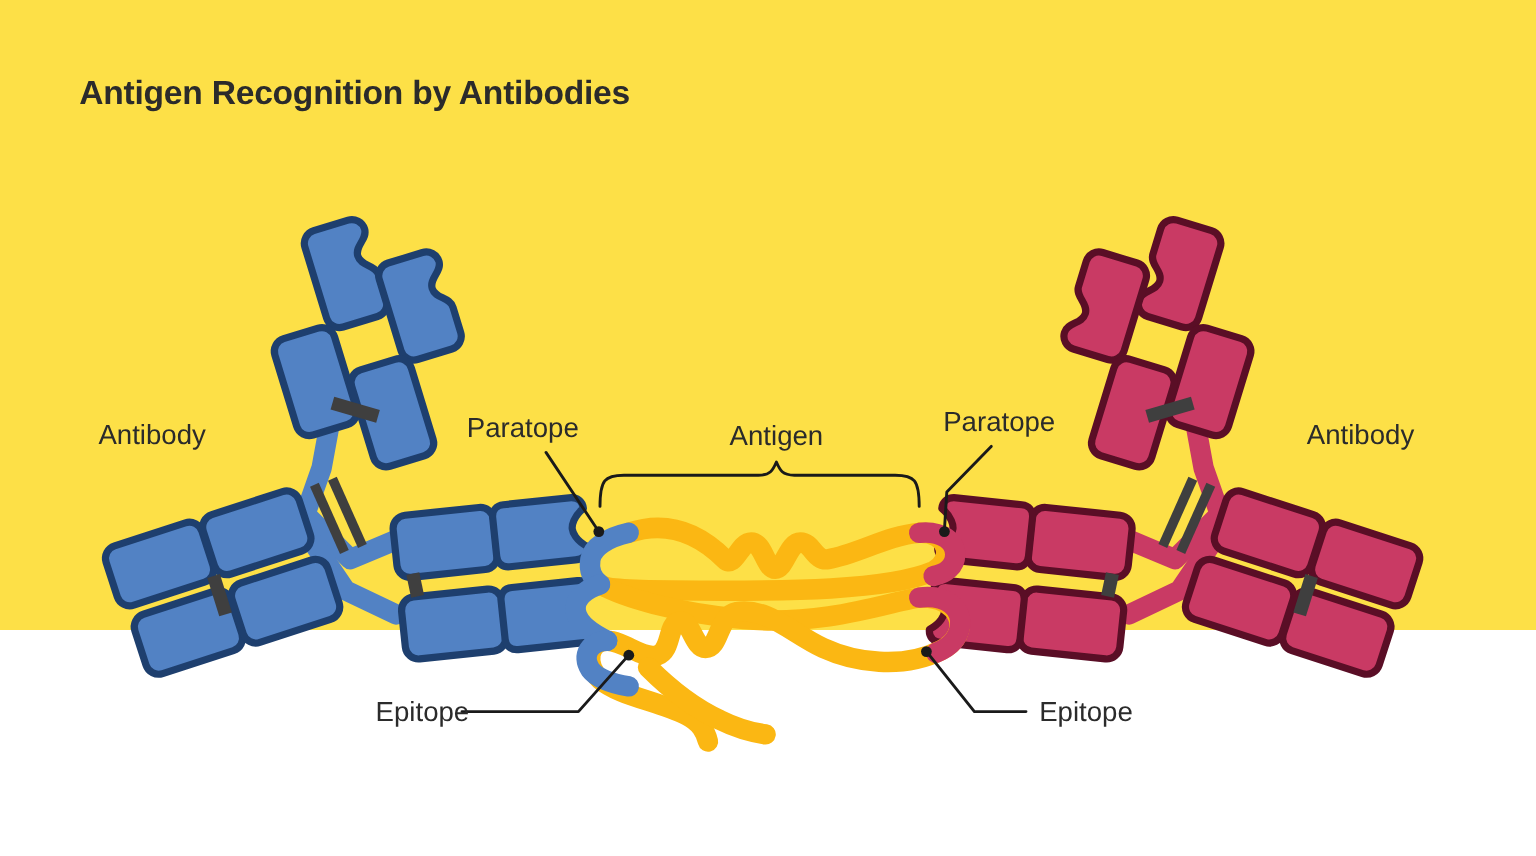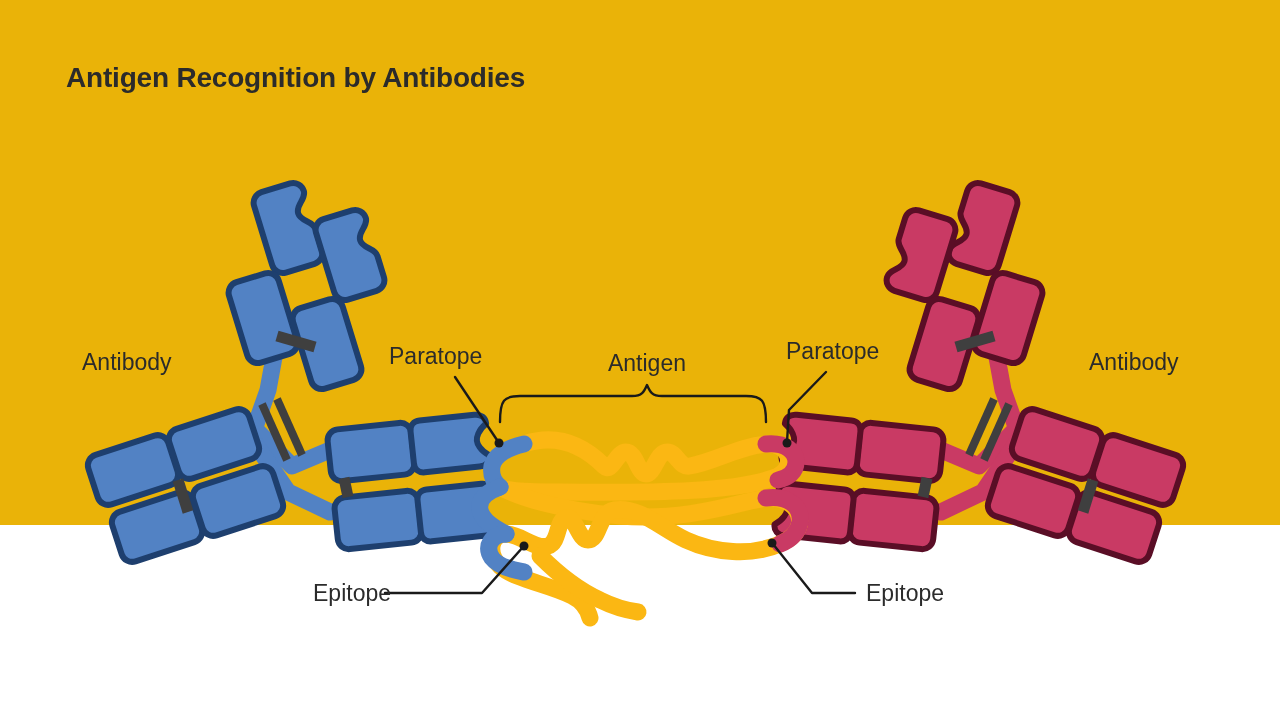--- a/index.html
+++ b/index.html
@@ -12,21 +12,21 @@
     width: 1280px;
     height: 713px;
     overflow: hidden;
     font-family: "Liberation Sans", sans-serif;
     color: #2b2b2b;
   }
   #canvas {
     position: relative;
     width: 1280px;
     height: 525px;
-    background: #eab308;
+    background: #fde047;
   }
   .diagram-title {
     position: absolute;
     left: 66px;
     top: 62px;
     font-size: 28px;
     font-weight: bold;
     color: #2b2b2b;
     letter-spacing: -0.2px;
     white-space: nowrap;

